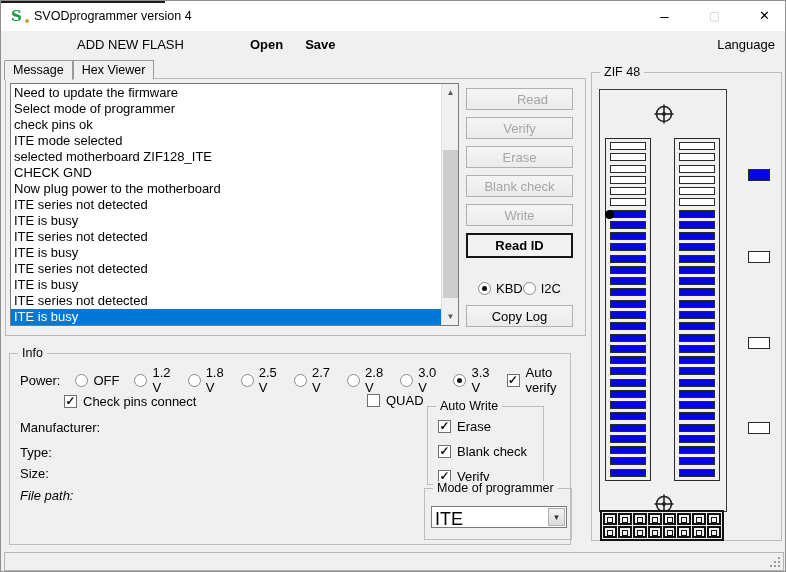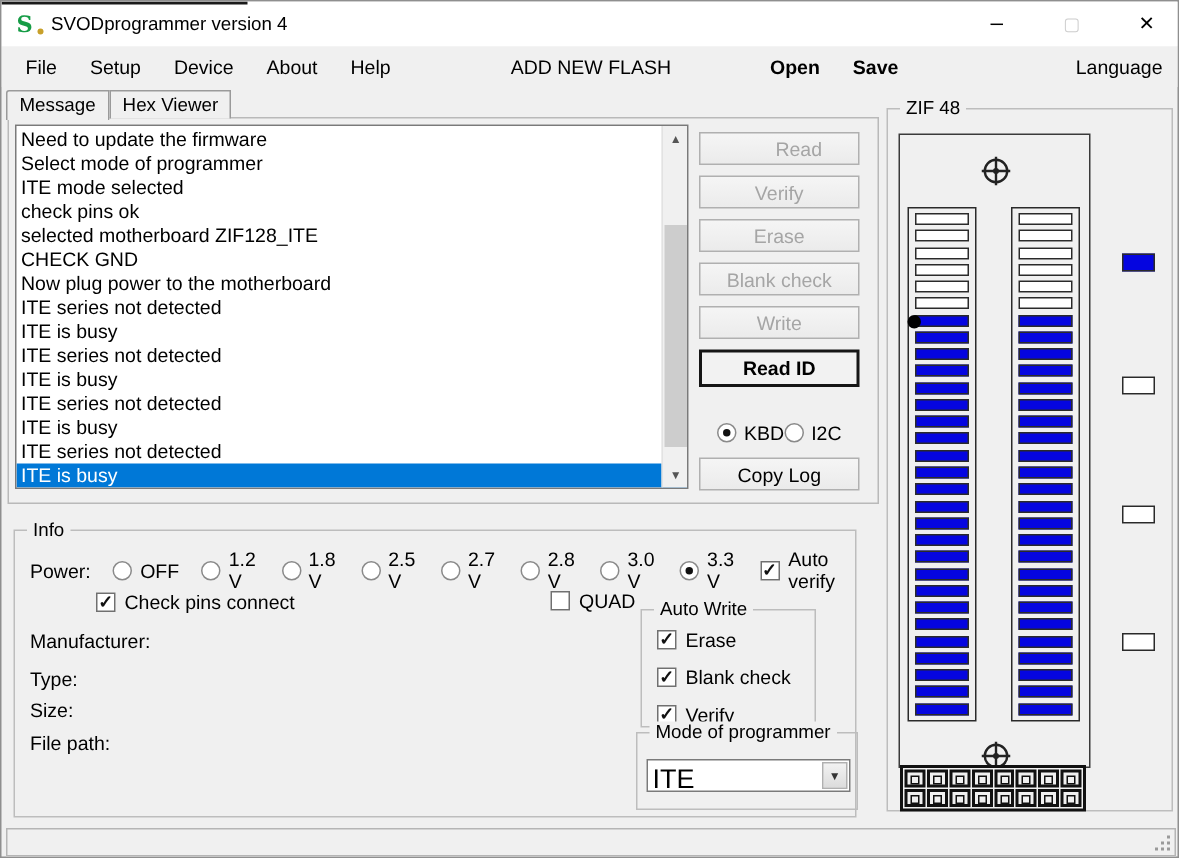--- a/index.html
+++ b/index.html
@@ -100,47 +100,40 @@
   <div id="titlebar">
     <span id="appicon">S</span>
     <span id="apptitle">SVODprogrammer version 4</span>
     <span id="btn-min" class="wbtn"></span>
     <span id="btn-max" class="wbtn"></span>
     <span id="btn-close" class="wbtn"></span>
   </div>
   <div id="artifact"></div>
 
   <div id="menubar">
-    <div id="menu-left">
-        <div class="menu-item">File</div>
-        <div class="menu-item">Setup</div>
-        <div class="menu-item">Device</div>
-        <div class="menu-item">About</div>
-        <div class="menu-item">Help</div>
-      </div>
     <div id="menu-center" class="menu-item">ADD NEW FLASH</div>
     <div id="menu-actions">
         <div class="menu-item">Open</div>
         <div class="menu-item">Save</div>
       </div>
     <div id="menu-right" class="menu-item">Language</div>
   </div>
 
   <div id="tabstrip">
       <div class="tab active">Message</div>
       <div class="tab">Hex Viewer</div>
     </div>
   <div id="tabpage"></div>
 
   <div id="loglist">
     <div id="logitems">
         <div class="log-item">Need to update the firmware</div>
         <div class="log-item">Select mode of programmer</div>
+        <div class="log-item">check pins ok</div>
         <div class="log-item">ITE mode selected</div>
-        <div class="log-item">check pins ok</div>
         <div class="log-item">selected motherboard ZIF128_ITE</div>
         <div class="log-item">CHECK GND</div>
         <div class="log-item">Now plug power to the motherboard</div>
         <div class="log-item">ITE series not detected</div>
         <div class="log-item">ITE is busy</div>
         <div class="log-item">ITE series not detected</div>
         <div class="log-item">ITE is busy</div>
         <div class="log-item">ITE series not detected</div>
         <div class="log-item">ITE is busy</div>
         <div class="log-item">ITE series not detected</div>
@@ -221,21 +214,21 @@
           </label></span>
       <span id="quad-wrap"><label class="check-item">
             <span class="cb"></span>
             <span>QUAD</span>
           </label></span>
     </div>
     <div id="info-fields">
         <div class="ifield" style="top: 0px;">Manufacturer:</div>
         <div class="ifield" style="top: 25px;">Type:</div>
         <div class="ifield" style="top: 46px;">Size:</div>
-        <div class="ifield" style="top: 68px;">File path:</div>
+        <div class="ifield" style="top: 68px; font-style: italic;">File path:</div>
       </div>
 
     <div id="autowrite" class="group">
       <span class="legend">Auto Write</span>
       <div id="autowrite-checks">
           <label class="check-item">
             <span class="cb on"></span>
             <span>Erase</span>
           </label>
           <label class="check-item">

